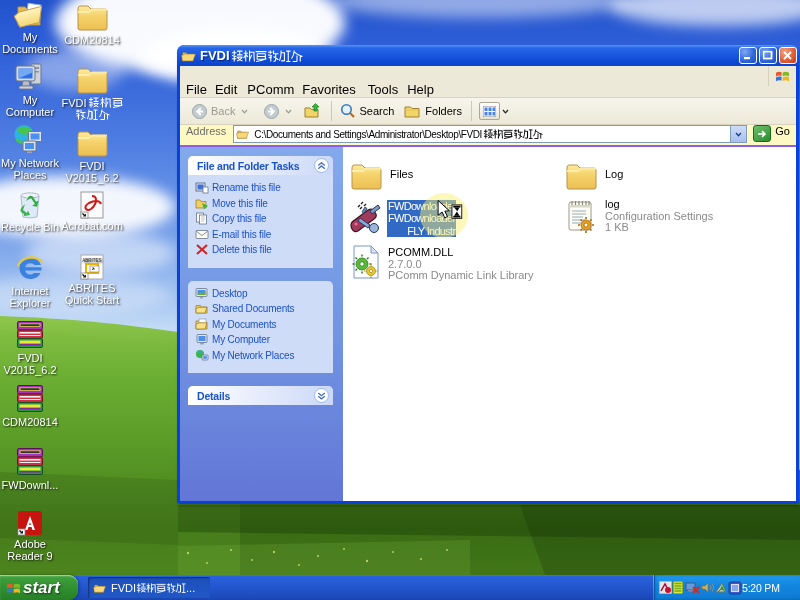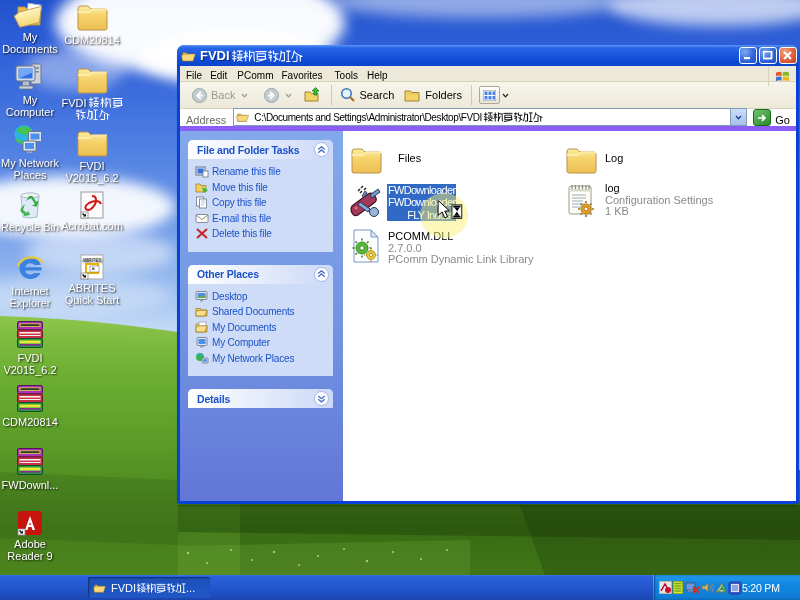--- a/index.html
+++ b/index.html
@@ -15,24 +15,24 @@
 
 #win{position:absolute;left:177px;top:45px;width:622px;height:459px;background:#0842d8;border-radius:8px 8px 3px 3px;padding:21px 3px 3px 3px;box-shadow:1px 2px 3px rgba(0,0,0,.25)}
 #titlebar{position:absolute;left:0;top:0;width:622px;height:21px;border-radius:7px 7px 0 0;
 background:linear-gradient(180deg,#5a95f5 0%,#2766e8 14%,#1b58e0 45%,#0f4ad4 75%,#0a44ca 100%);}
 #title{position:absolute;left:4px;top:3px;display:flex;align-items:center;color:#fff;font-weight:bold;font-size:13px;text-shadow:1px 1px 1px rgba(0,0,0,.5)}
 #wbtns{position:absolute;right:2px;top:2px;display:flex;gap:2px}
 .wb{width:18px;height:17px;border-radius:3px;border:1px solid #fff;display:flex;align-items:center;justify-content:center}
 .wb.b{background:radial-gradient(circle at 30% 25%,#7da8f2,#2f63d8 60%,#1b4ec8)}
 .wb.r{background:radial-gradient(circle at 30% 25%,#f2a384,#e0603a 55%,#c83c1e)}
 #chrome{width:616px;height:435px;background:#ece9d8;display:flex;flex-direction:column}
-#menubar{height:16px;display:flex;align-items:flex-end;font-size:10px;color:#000;border-bottom:1px solid #d8d2bd;position:relative}
+#menubar{height:32px;display:flex;align-items:flex-end;font-size:13px;color:#000;border-bottom:1px solid #d8d2bd;position:relative}
 #menubar span{padding:0}
 #toolbar{height:27px;display:flex;align-items:center;border-bottom:1px solid #d8d2bd;background:linear-gradient(180deg,#f7f5ec,#ece9d8)}
-#addrbar{height:22px;display:flex;align-items:flex-end;font-size:11px;border-bottom:5px solid #8b5cf6;background:#ffffff}
+#addrbar{height:22px;display:flex;align-items:flex-start;font-size:11px;border-bottom:2px solid #8b5cf6;background:#fef9c3}
 #content{flex:1;display:flex}
 #sidebar{width:163px;background:linear-gradient(180deg,#83a9ec 0%,#7193e2 55%,#6276d6 100%);padding:9px 10px 0 8px;overflow:hidden}
 #files{flex:1;background:#fff;position:relative}
 .tbox{border-radius:5px 5px 0 0;margin-bottom:13px;background:#cfdcf8}
 .tbh{height:19px;border-radius:5px 5px 0 0;background:linear-gradient(90deg,#ffffff,#cbd8f8);display:flex;align-items:center;justify-content:space-between;padding:0 4px 0 9px;font-size:10.5px;letter-spacing:-.2px;font-weight:bold;color:#1a52c8}
 .chev{width:15px;height:15px;border-radius:50%;background:#fff;border:1px solid #9db7e8;display:flex;align-items:center;justify-content:center}
 .tbi{padding:5px 2px 10px 7px}
 .titem{display:flex;align-items:center;height:15.5px;font-size:10px;letter-spacing:-.2px;color:#1a52c8;white-space:nowrap}
 .titem svg{margin-right:3px;flex:none}
 .tile{position:absolute;display:flex}
@@ -396,25 +396,20 @@
             <div class="titem"><svg width="14" height="13" viewBox="0 0 14 13">
                   <rect x="1" y="2.5" width="12" height="8" rx="1" fill="#fdfdf2" stroke="#68748a" stroke-width=".8"></rect>
                   <path d="M1,3 L7,7.5 L13,3" stroke="#68748a" stroke-width=".8" fill="none"></path>
                 </svg>E-mail this file</div>
             <div class="titem"><svg width="14" height="13" viewBox="0 0 14 13">
                   <path d="M2,2 L12,11 M12,2 L2,11" stroke="#c82a2a" stroke-width="2.2"></path>
                 </svg>Delete this file</div>
           </div>
         </div>
         <div class="tbox">
-          <div class="tbh">Other Places<span class="chev">
-                <svg width="9" height="8" viewBox="0 0 9 8">
-                  <path d="M1.2,3.5 L4.5,0.8 L7.8,3.5 M1.2,6.7 L4.5,4 L7.8,6.7" stroke="#4a6fc8" stroke-width="1.4" fill="none"></path>
-                </svg>
-              </span></div>
           <div class="tbi">
             <div class="titem"><svg width="14" height="13" viewBox="0 0 14 13">
                   <rect x="1" y="1.5" width="11" height="8" rx="1" fill="#dfe5ee" stroke="#68748a" stroke-width=".8"></rect>
                   <path d="M2.5,3 h8 v5 h-8 z" fill="#4a90e8"></path>
                   <path d="M2.5,8 l3,-2.5 l2,1.5 l3,-2.5 l0,3.5 z" fill="#70b030"></path>
                   <rect x="5" y="10" width="3" height="1.5" fill="#98a4b8"></rect>
                 </svg>Desktop</div>
             <div class="titem"><svg width="14" height="13" viewBox="0 0 14 13">
                   <path d="M1,3.5 L1,11 L12,11 L12,5 L6.5,5 L5.5,3.5 Z" fill="#f0d060" stroke="#a08030" stroke-width=".8"></path>
                   <path d="M1,6.5 L4,5.3 L12,5.3 L10,11 L1,11 Z" fill="#f8e088" stroke="#a08030" stroke-width=".8"></path>
@@ -443,21 +438,21 @@
                   <path d="M1.2,1 L4.5,3.7 L7.8,1 M1.2,4.2 L4.5,6.9 L7.8,4.2" stroke="#4a6fc8" stroke-width="1.4" fill="none"></path>
                 </svg>
               </span></div>
         </div>
       </div>
       <div id="files">
         <div class="tile" style="left:7px;top:13px">
             <svg width="32" height="32" viewBox="0 0 32 32">
               <use href="#xpfolder"></use>
             </svg>
-            <div class="tlab" style="margin:9px 0 0 16px">Files</div>
+            <div class="tlab" style="margin:9px 0 0 8px">Files</div>
           </div>
         <div class="tile" style="left:222px;top:13px">
             <svg width="32" height="32" viewBox="0 0 32 32">
               <use href="#xpfolder"></use>
             </svg>
             <div class="tlab" style="margin:9px 0 0 8px">Log</div>
           </div>
         <div class="tile" style="left:5px;top:51px">
           <svg width="36" height="38" viewBox="0 0 36 38">
             <path d="M4,24 L20,12 Q24,10 26,13 L28,16 Q29,19 26,21 L10,33 Q6,35 4,31 Q2,27 4,24 Z" fill="#a03a5a" stroke="#401020" stroke-width="1.2"></path>
@@ -522,20 +517,29 @@
   <svg style="position:absolute;left:437px;top:200px" width="29" height="25" viewBox="0 0 32 28">
     <path d="M1,0.5 L1,17 L5.5,13.5 L8.5,20 L11.5,18.5 L8.5,12.5 L13.5,12 Z" fill="#fff" stroke="#000" stroke-width="1.1"></path>
     <g transform="translate(16.5,5.5)">
         <rect x="0" y="0" width="11" height="15" fill="#fff" stroke="#000" stroke-width="1"></rect>
         <path d="M1.5,2 h8 M1.5,13 h8" stroke="#000" stroke-width="2"></path>
         <path d="M2.5,3 h6 l-2.5,4 z M2.5,12 h6 l-3,-4.5 z" fill="#000"></path>
       </g>
   </svg>
 </div>
 <div id="taskbar">
+  <div id="startbtn">
+      <svg width="15" height="14" style="margin-left:6px" viewBox="0 0 16 15">
+        <path d="M1,4 Q4,2.2 7,3.4 L7,7.4 Q4,6.2 1,8 Z" fill="#e8582a"></path>
+        <path d="M8.2,3.8 Q11.5,2.2 15,4 L15,8 Q11.5,6.2 8.2,7.8 Z" fill="#80ba28"></path>
+        <path d="M1,9 Q4,7.2 7,8.4 L7,12.4 Q4,11.2 1,13 Z" fill="#3a74d8"></path>
+        <path d="M8.2,8.8 Q11.5,7.2 15,9 L15,13 Q11.5,11.2 8.2,12.8 Z" fill="#f0b820"></path>
+      </svg>
+      <span style="margin-left:2px">start</span>
+    </div>
   <div id="taskbtn">
       <svg width="14" height="12" viewBox="0 0 32 28" style="flex:none">
         <path d="M3,8 L3,24 L24,24 L24,10 L13,10 L10,7 L5,7 Z" fill="#e8b84a" stroke="#8a6a20"></path>
         <path d="M1,13 L8,10 L29,10 L24,24 L3,24 Z" fill="#f8d878" stroke="#8a6a20"></path>
       </svg>
       <span style="margin-left:4px;white-space:nowrap">FVDI</span>
       <svg class="cj" width="10" height="10" viewBox="0 0 11 11">
         <use href="#cga"></use>
       </svg>
       <svg class="cj" width="10" height="10" viewBox="0 0 11 11">

